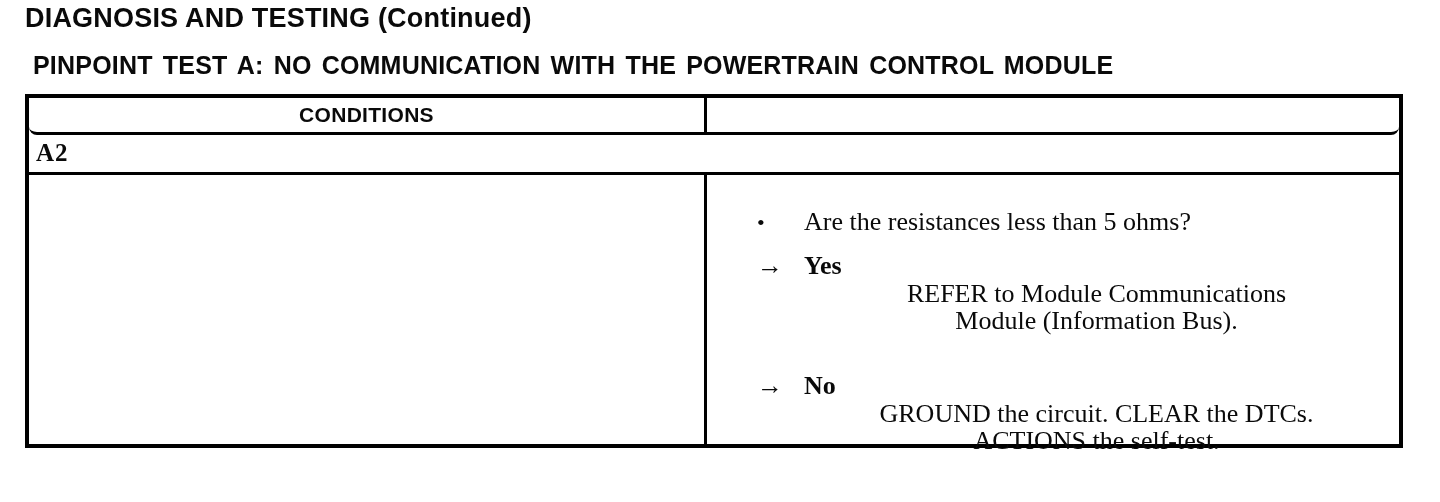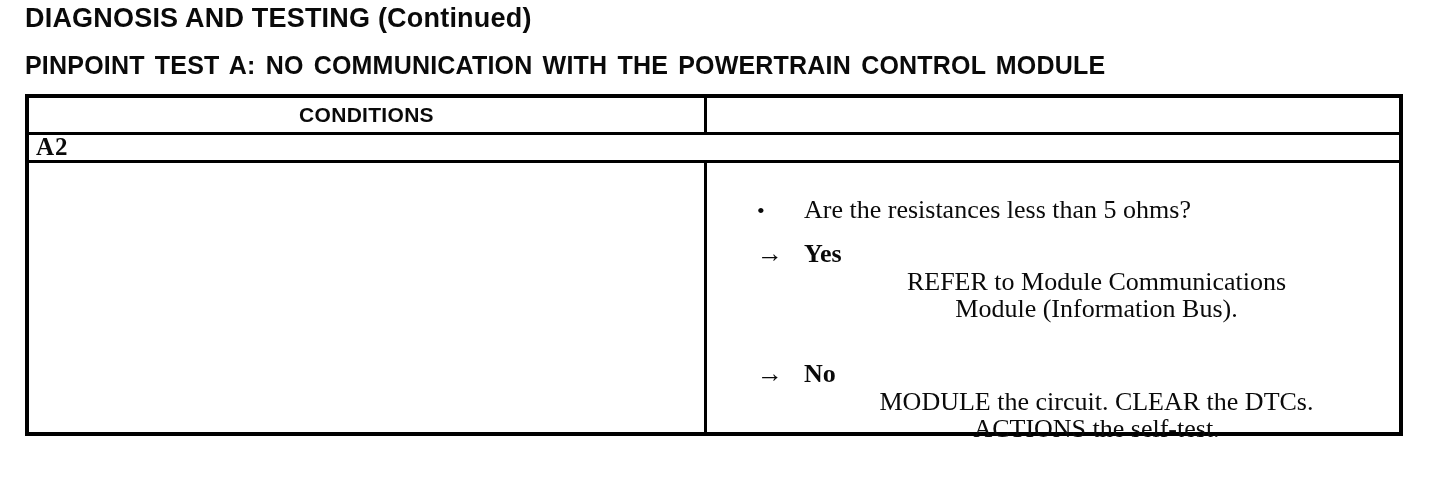--- a/index.html
+++ b/index.html
@@ -21,50 +21,52 @@
   }
   .h2 {
     margin-top: 17px;
     font-family: "Liberation Sans", sans-serif;
     font-weight: bold;
     font-size: 25px;
     line-height: 28px;
     letter-spacing: 0.2px;
     word-spacing: 3px;
     max-width: 1330px;
+    margin-left: 8px;
   }
 
   .pinpoint-table {
     margin-top: 15px;
     width: 1378px;
     border: 4px solid #000;
     background: #fff;
   }
   .header-row {
     display: flex;
     border-bottom: 3px solid #000;
     height: 37px;
+    border-radius: 8px;
   }
   .header-cell {
     display: flex;
     align-items: center;
     justify-content: center;
     font-family: "Liberation Sans", sans-serif;
     font-weight: bold;
     font-size: 21px;
     letter-spacing: 0.3px;
   }
   .header-cell.left { width: 678px; border-right: 3px solid #000; }
   .header-cell.right { flex: 1; }
 
   .step-row {
     display: flex;
     align-items: center;
     border-bottom: 3px solid #000;
-    height: 28px;
+    height: 40px;
     padding-left: 7px;
     font-size: 25px;
   }
   .step-id { font-weight: bold; letter-spacing: 1px; }
   .step-title { margin-left: 36px; letter-spacing: 0.2px; }
 
   .body-row { display: flex; height: 269px; }
   .conditions-cell { width: 678px; border-right: 3px solid #000; }
   .details-cell { flex: 1; padding: 33px 10px 0 50px; font-size: 26px; }
 
@@ -115,21 +117,21 @@
           </div>
           <div class="action-line">REFER to Module Communications</div>
           <div class="action-line">Module (Information Bus).</div>
         </div>
 
         <div class="result-block second">
           <div class="result-head">
             <span class="arrow-col">→</span>
             <span class="result-label">No</span>
           </div>
-          <div class="action-line">MODULE the circuit. CLEAR the DTCs.</div>
+          <div class="action-line">GROUND the circuit. CLEAR the DTCs.</div>
           <div class="action-line">ACTIONS the self-test.</div>
         </div>
 
       </div>
     </div>
 
   </div>
 </div>
 
 </body></html>

